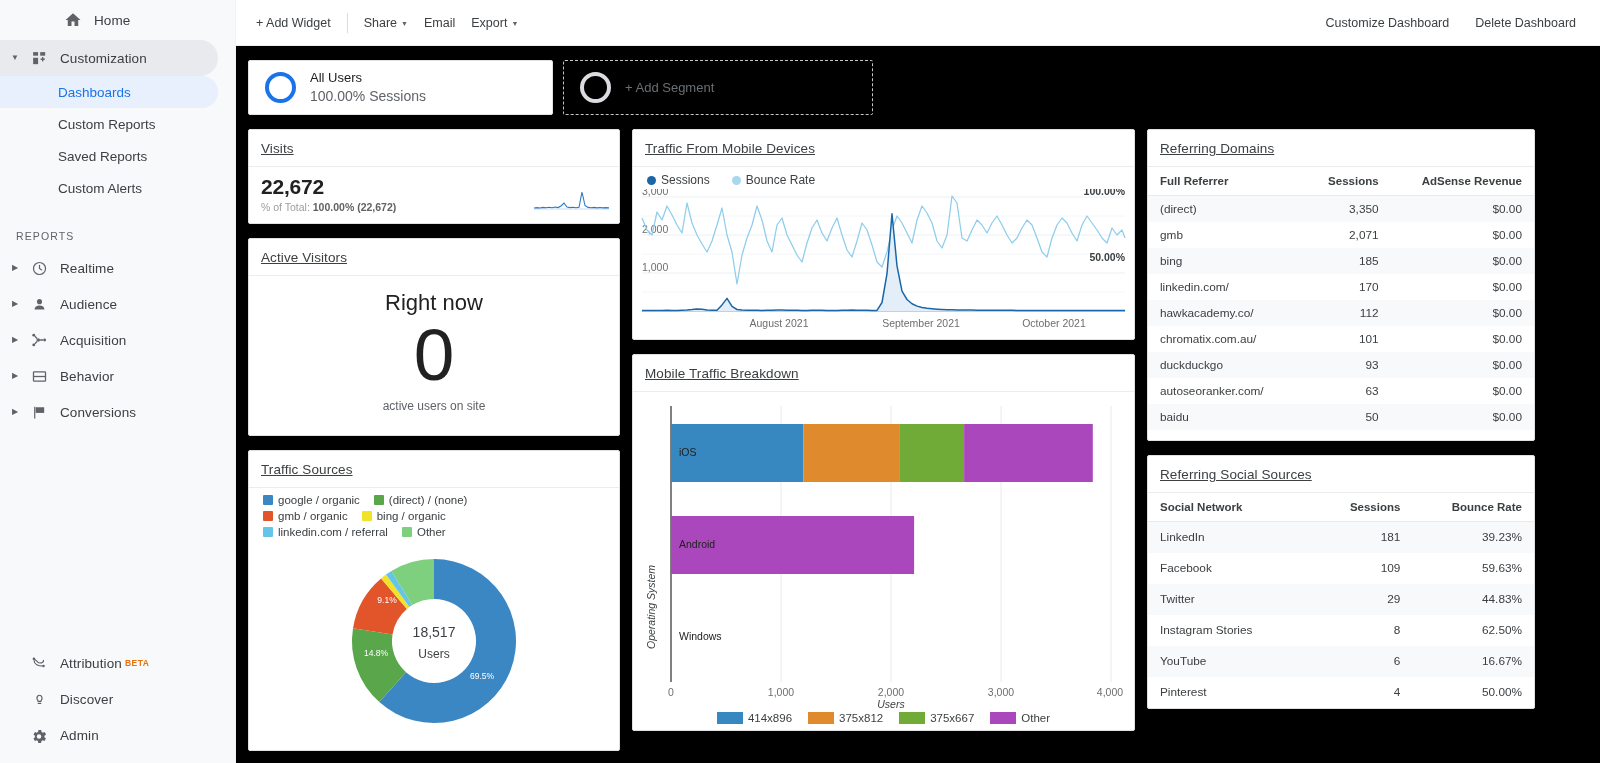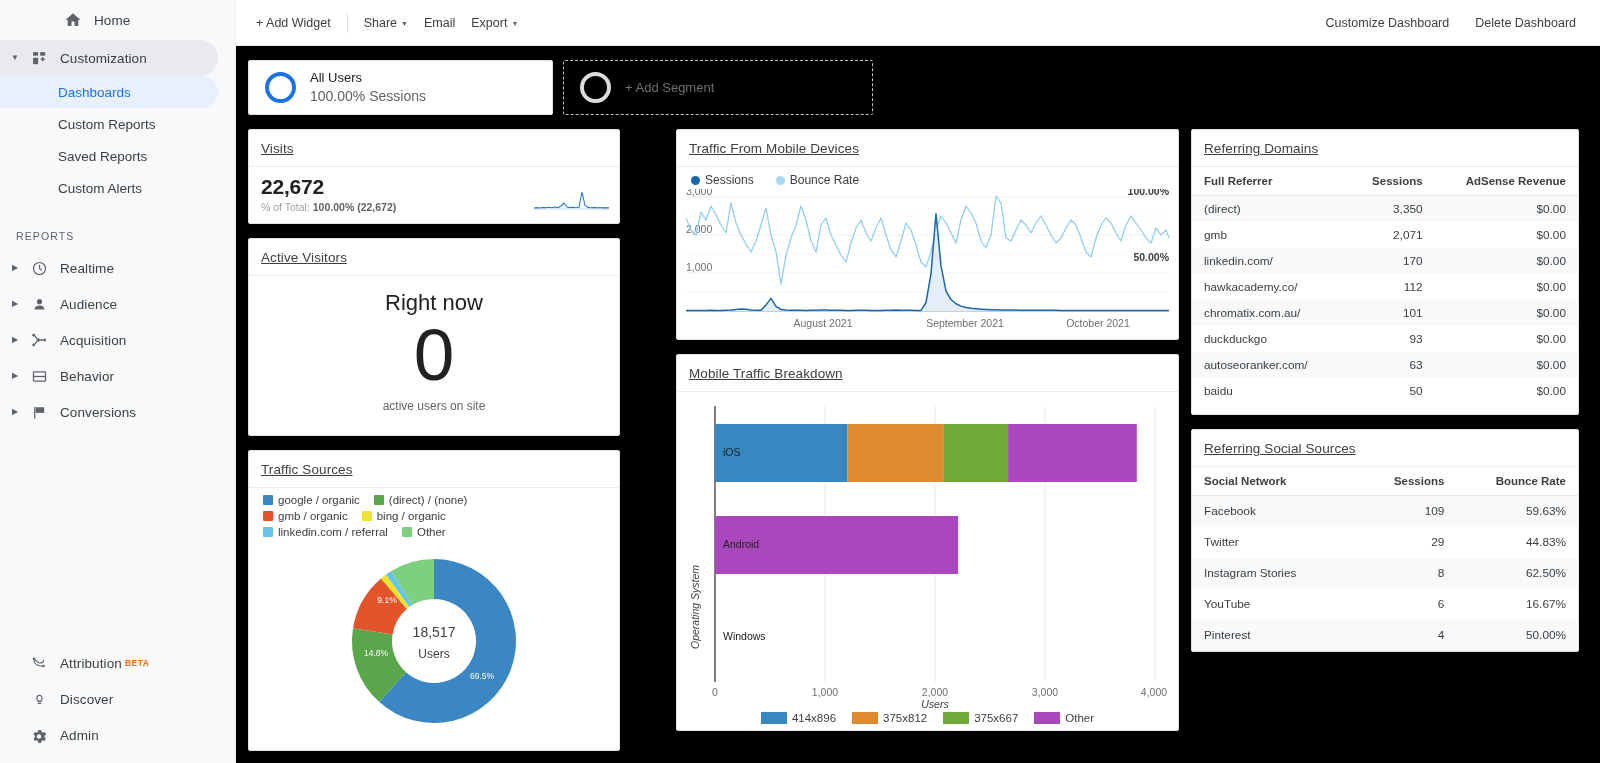--- a/index.html
+++ b/index.html
@@ -91,21 +91,21 @@
   .ring { width: 31px; height: 31px; border-radius: 50%;
           border: 4px solid #1a73e8; }
   .ring.grey { border-color: #dadce0; }
   .seg-title { font-size: 13px; color: #202124; line-height: 1.35; }
   .seg-sub { font-size: 14px; color: #5f6368; line-height: 1.35; }
   .seg-add { font-size: 13px; color: #6a6f74; }
 
   
   .grid { display: flex; gap: 12px; padding: 6px 16px 0 12px; align-items: flex-start; }
   .col-a { width: 372px; }
-  .col-b { width: 503px; margin-left: 44px; }
+  .col-b { width: 503px; }
   .col-c { width: 388px; }
   .card {
     background: #fff; border: 1px solid #e0e0e0; border-radius: 2px;
     margin-bottom: 14px; position: relative;
   }
   .card-title {
     font-size: 13.5px; color: #3c4043; padding: 11px 12px 10px 12px;
     border-bottom: 1px solid #ececec; letter-spacing: .1px; text-decoration: underline;
   }
 
@@ -555,20 +555,25 @@
                 <td class="left">(direct)</td>
                 <td>3,350</td>
                 <td>$0.00</td>
               </tr>
               <tr>
                 <td class="left">gmb</td>
                 <td>2,071</td>
                 <td>$0.00</td>
               </tr>
               <tr>
+                <td class="left">bing</td>
+                <td>185</td>
+                <td>$0.00</td>
+              </tr>
+              <tr>
                 <td class="left">linkedin.com/</td>
                 <td>170</td>
                 <td>$0.00</td>
               </tr>
               <tr>
                 <td class="left">hawkacademy.co/</td>
                 <td>112</td>
                 <td>$0.00</td>
               </tr>
               <tr>
@@ -601,20 +606,25 @@
           <table>
             <thead>
               <tr>
                 <th class="left">Social Network</th>
                 <th>Sessions</th>
                 <th>Bounce Rate</th>
               </tr>
             </thead>
             <tbody class="social">
               <tr>
+                <td class="left">LinkedIn</td>
+                <td>181</td>
+                <td>39.23%</td>
+              </tr>
+              <tr>
                 <td class="left">Facebook</td>
                 <td>109</td>
                 <td>59.63%</td>
               </tr>
               <tr>
                 <td class="left">Twitter</td>
                 <td>29</td>
                 <td>44.83%</td>
               </tr>
               <tr>

